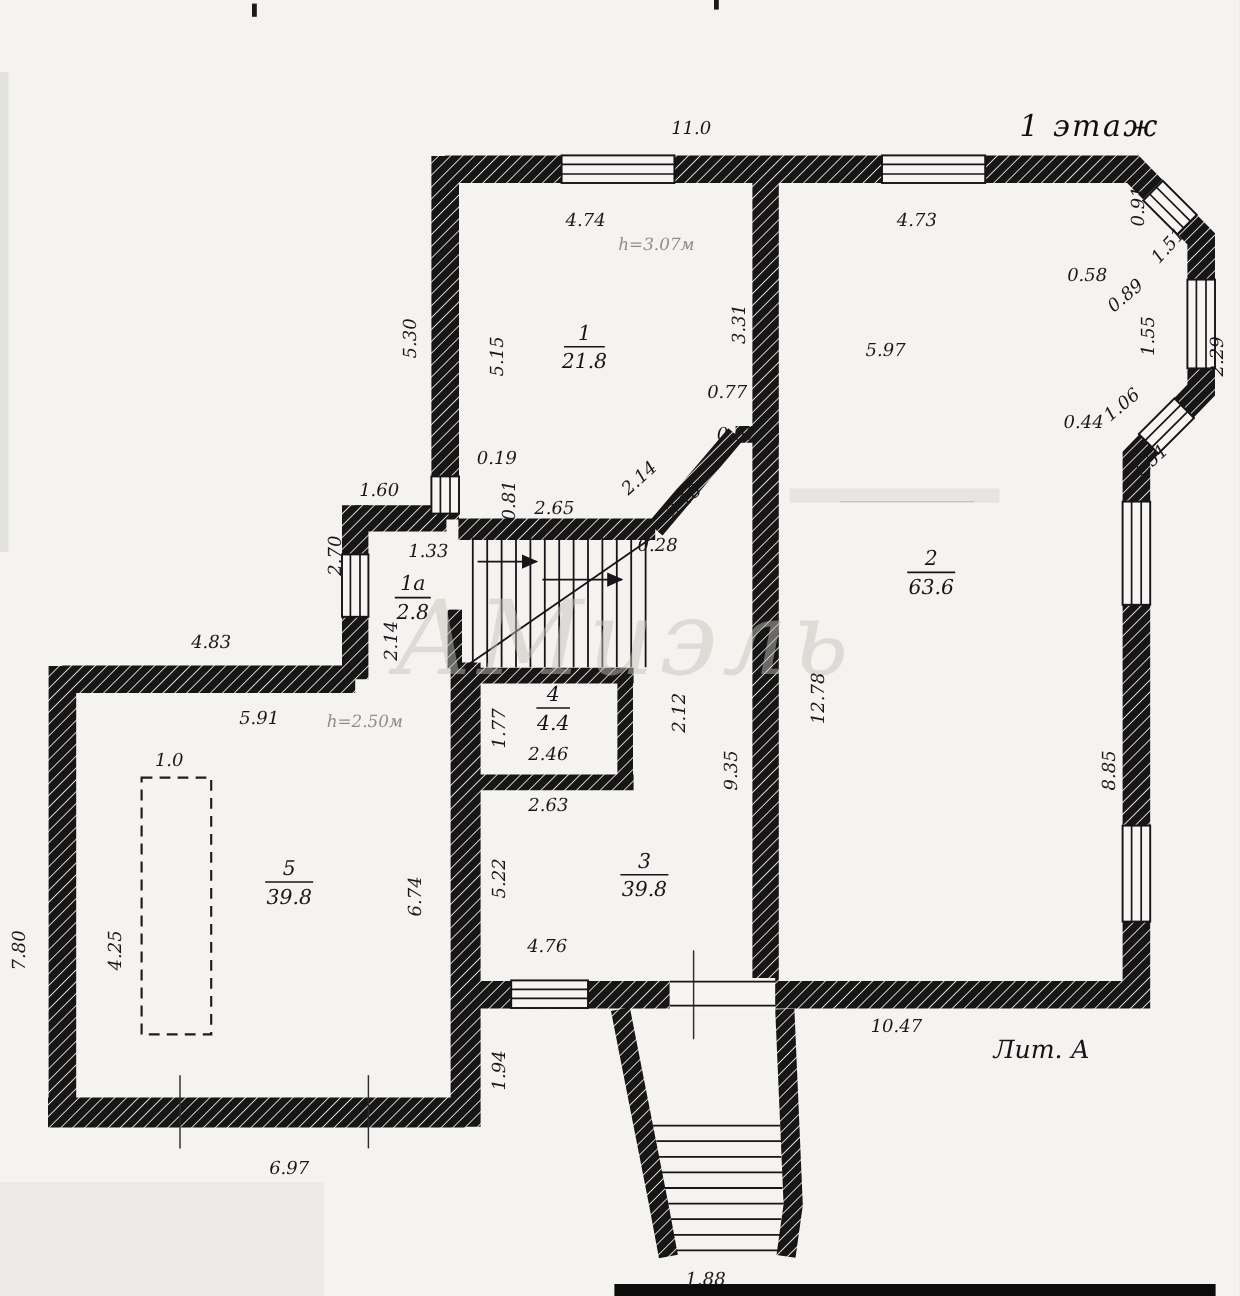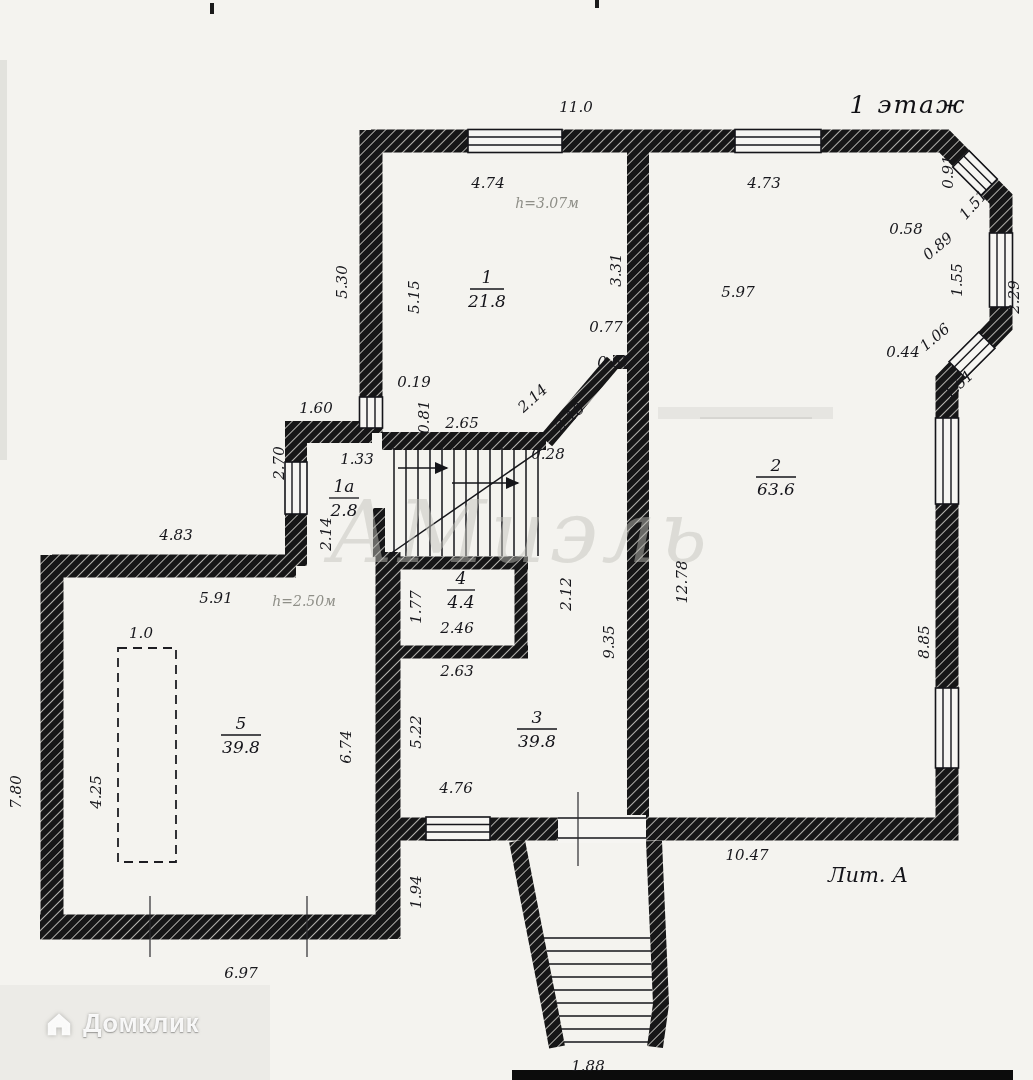--- a/index.html
+++ b/index.html
@@ -247,19 +247,13 @@
           <line x1="221" y1="735" x2="261" y2="735" stroke="#14141a" stroke-width="1.3"></line>
           <text x="241" y="753" class="room-area">39.8</text>
         </g>
       </g>
 
   <text class="plan-title" x="908" y="113">1 этаж</text>
   <text class="liter" x="868" y="882">Лит. А</text>
 </svg>
 
 
-<div class="domclick">
-  <svg width="30" height="30" viewBox="0 0 24 24">
-    <path d="M3 11.5 L12 3.5 L21 11.5 V21 H14.2 V14.8 H9.8 V21 H3 Z" fill="rgba(255,255,255,.93)"></path>
-  </svg>
-  <span>Домклик</span>
 </div>
-</div>
 
 </body></html>

